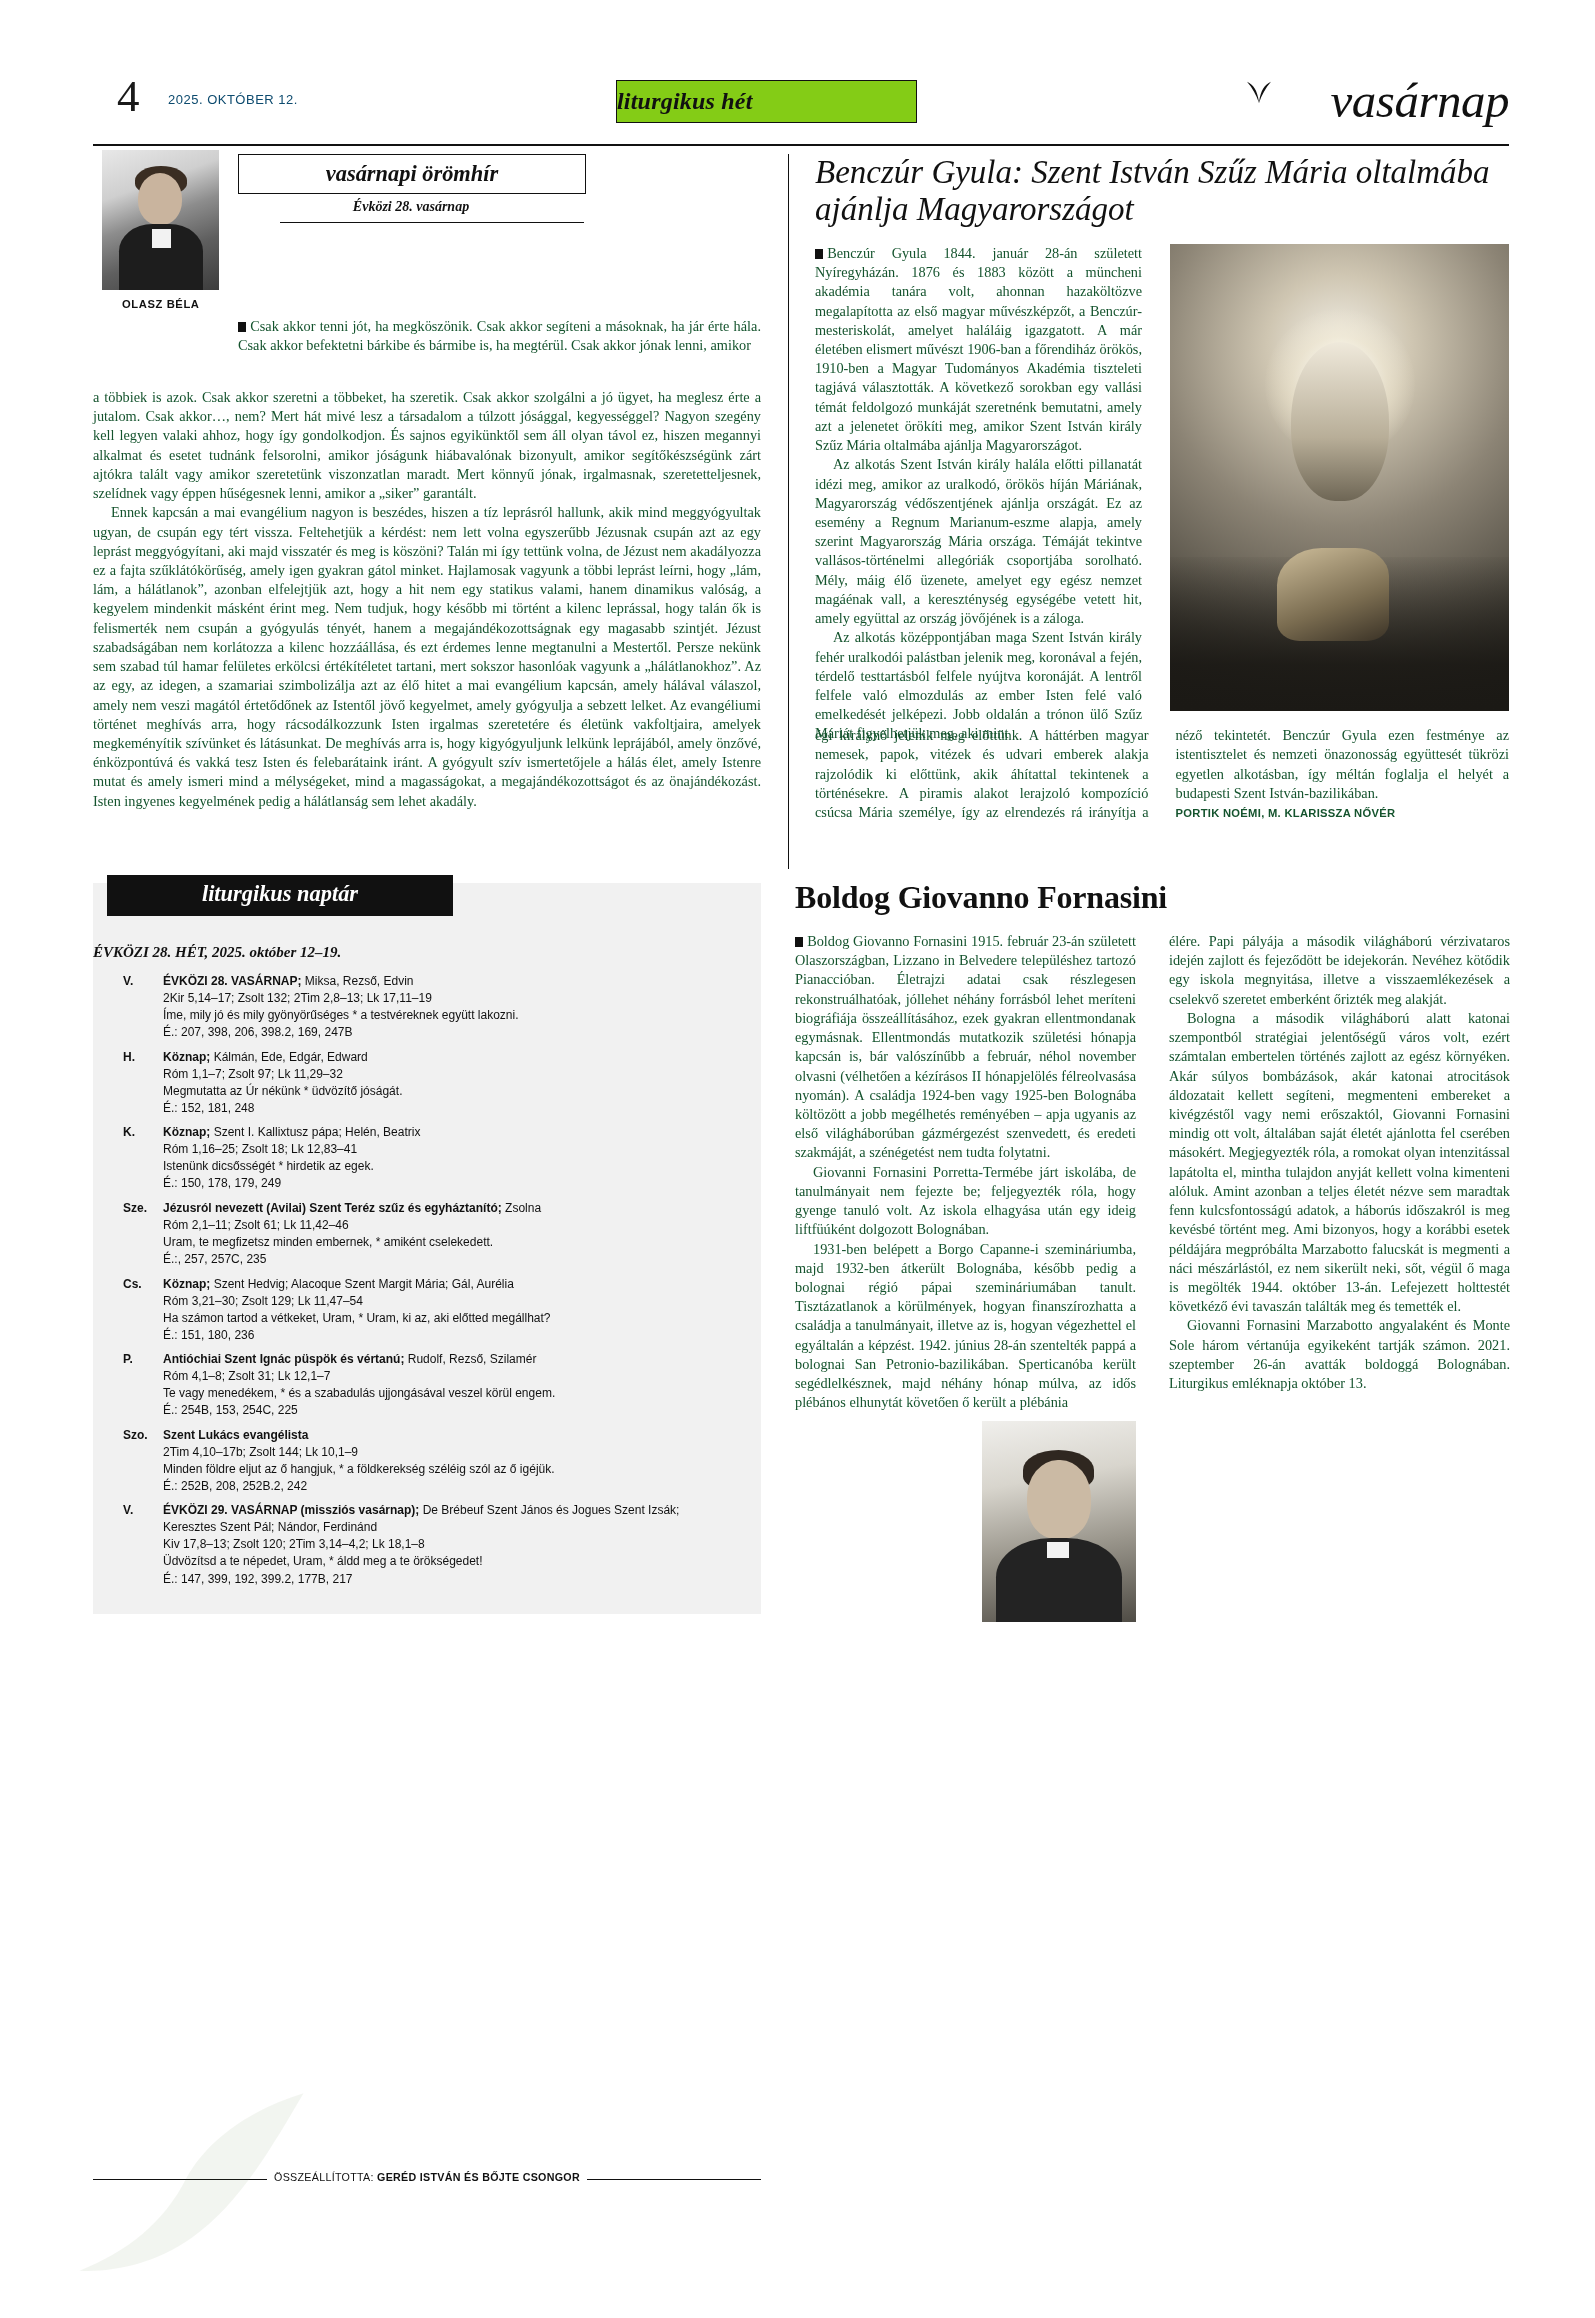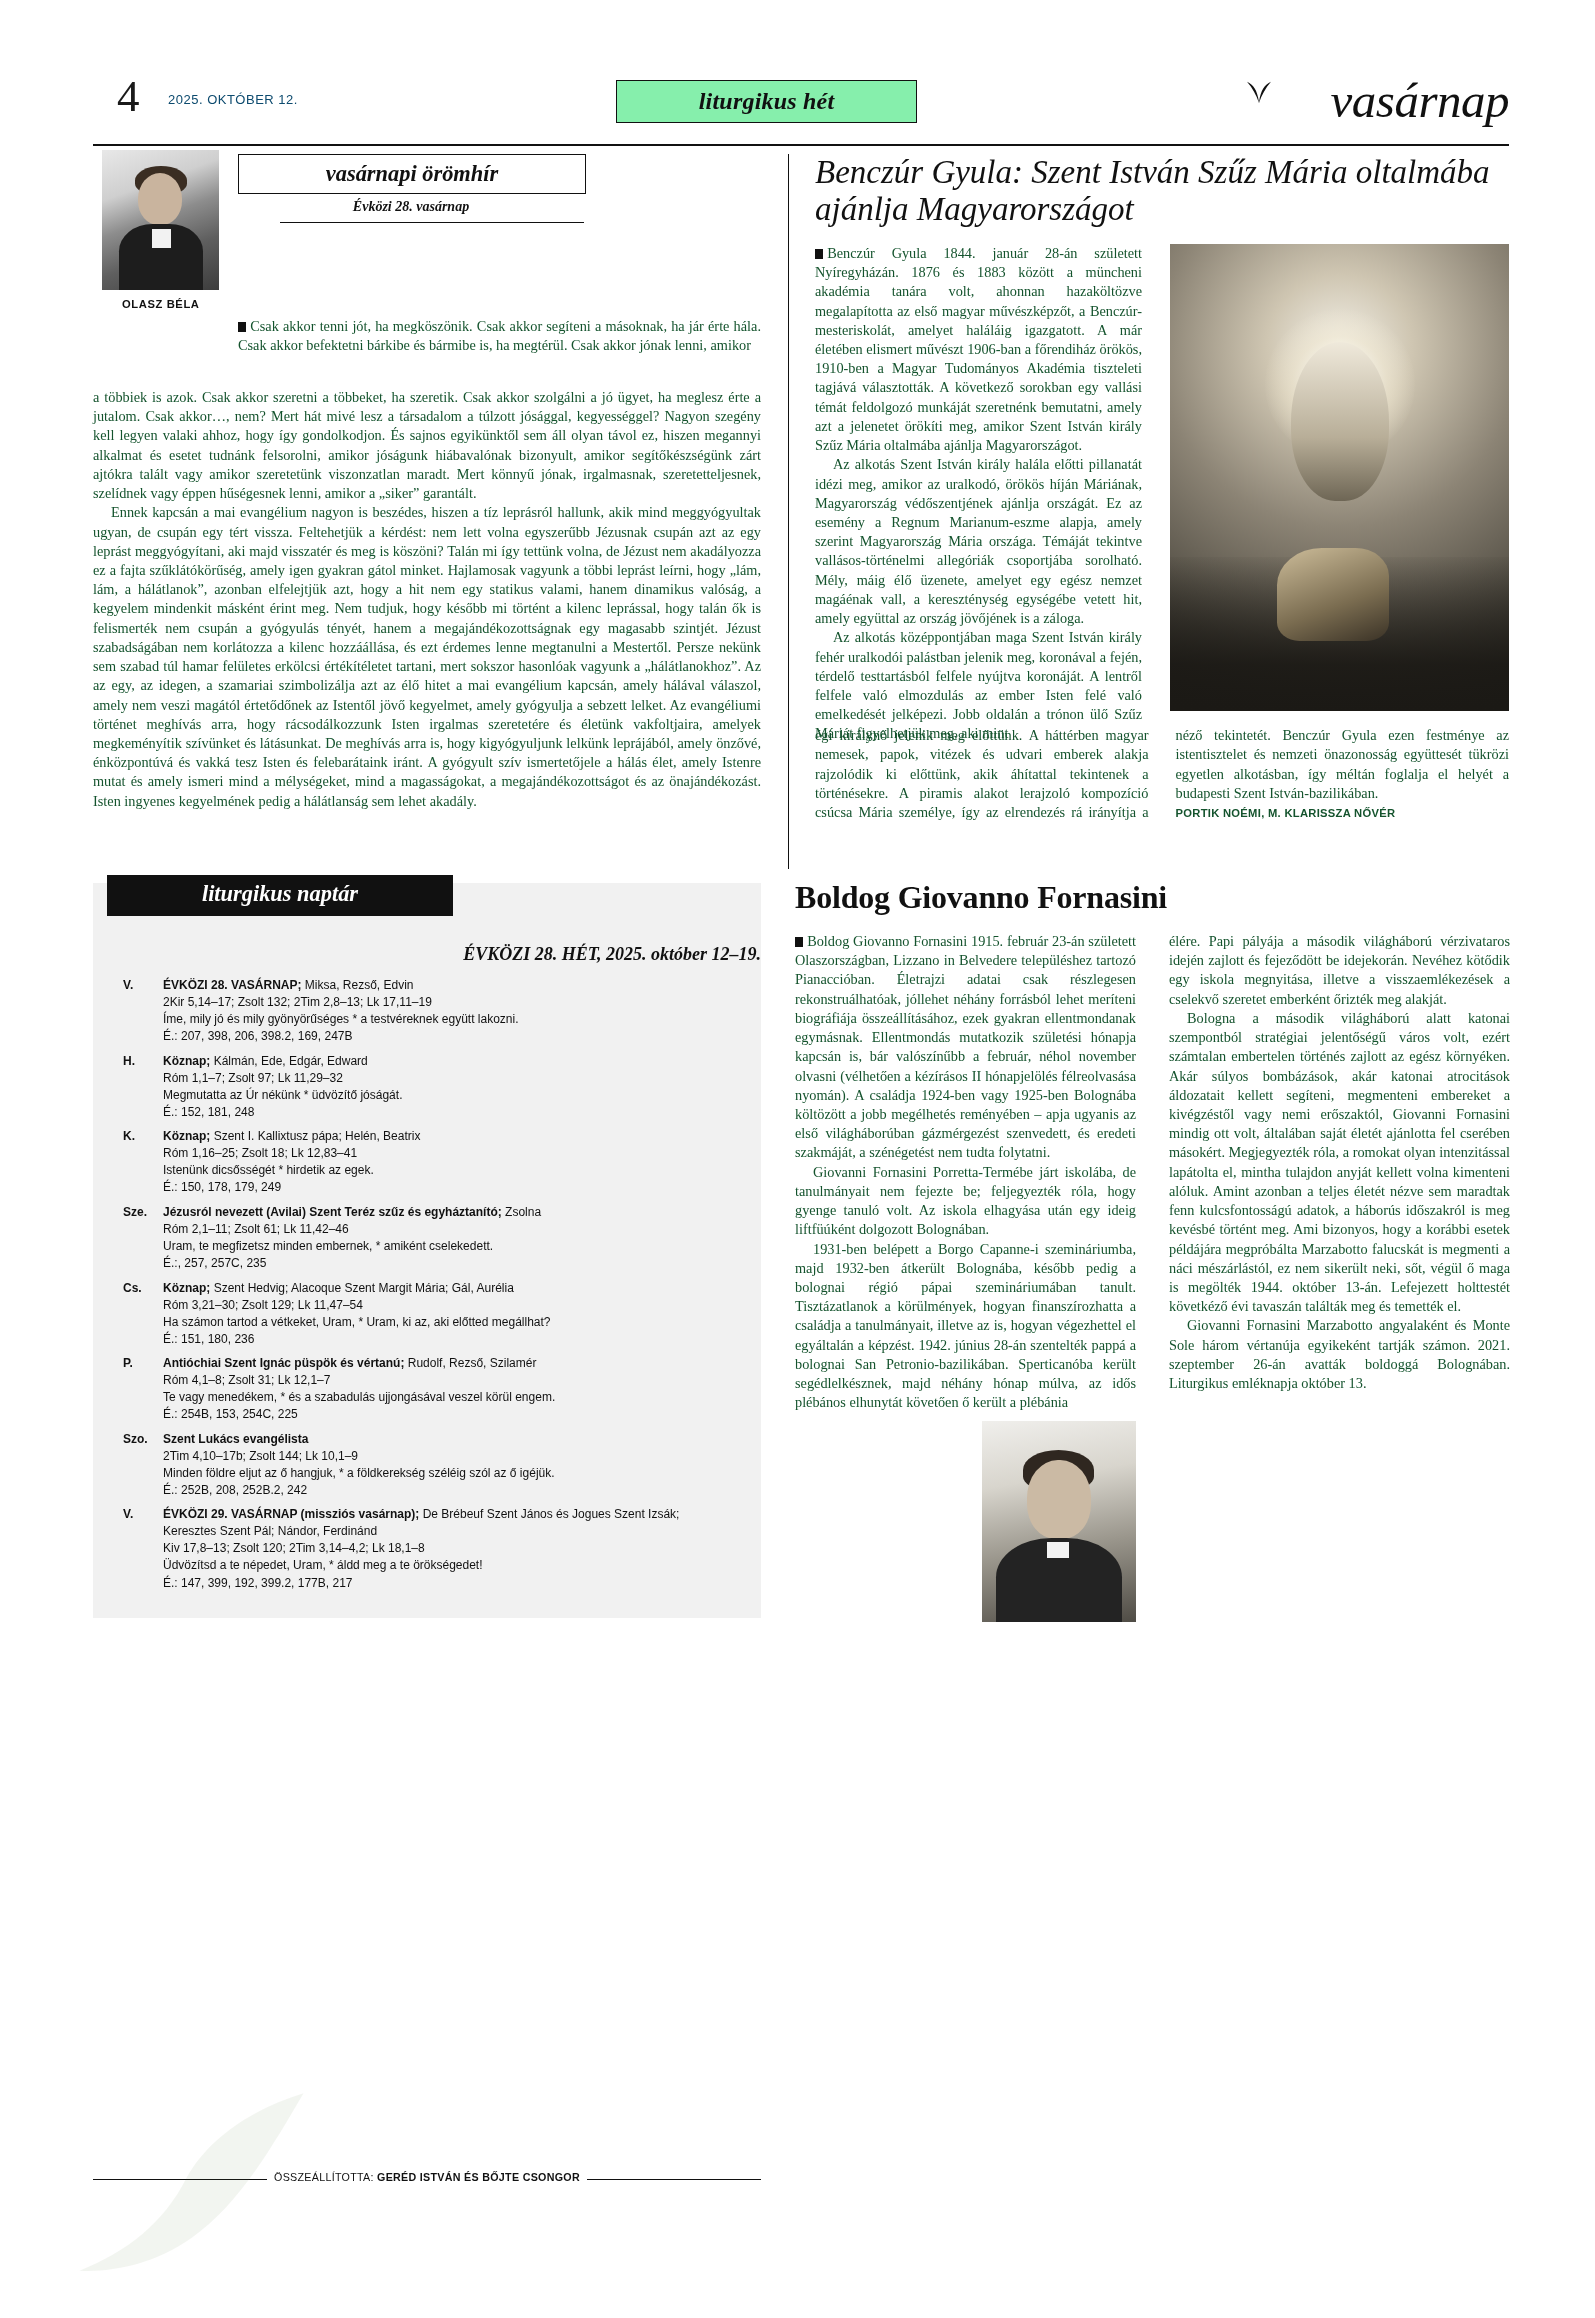--- a/index.html
+++ b/index.html
@@ -52,23 +52,22 @@
     font-size: 13px;
     letter-spacing: 0.5px;
     color: #0c4a6e;
   }
   .section-box {
     position: absolute;
     left: 523px;
     top: 10.3px;
     width: 299px;
     padding: 6.5px 0 7.5px 0;
-    text-align: center;
     border: 1.4px solid #111;
-    background: #86efac;
+    background: #84cc16;
     font-family: "Liberation Serif", serif;
     font-style: italic;
     font-weight: 700;
     font-size: 24px;
     letter-spacing: 0.2px;
   }
   .brand {
     position: absolute;
     right: 0;
     top: 1.9px;
@@ -357,24 +356,24 @@
     width: 346px;
     background: #111;
     color: #fff;
     padding: 6.5px 0 8.4px 0;
     text-align: center;
     font-style: italic;
     font-weight: 700;
     font-size: 22.4px;
   }
   .cal-sub {
-    text-align: right;
+    text-align: left;
     font-style: italic;
     font-weight: 700;
-    font-size: 18px;
+    font-size: 15px;
     padding: 61px 0 12px 0;
   }
   .cal-table {
     width: 608px;
     margin: 0 auto;
     border-collapse: collapse;
     font-family: "Liberation Sans", sans-serif;
     font-size: 12px;
     line-height: 1.42;
   }

